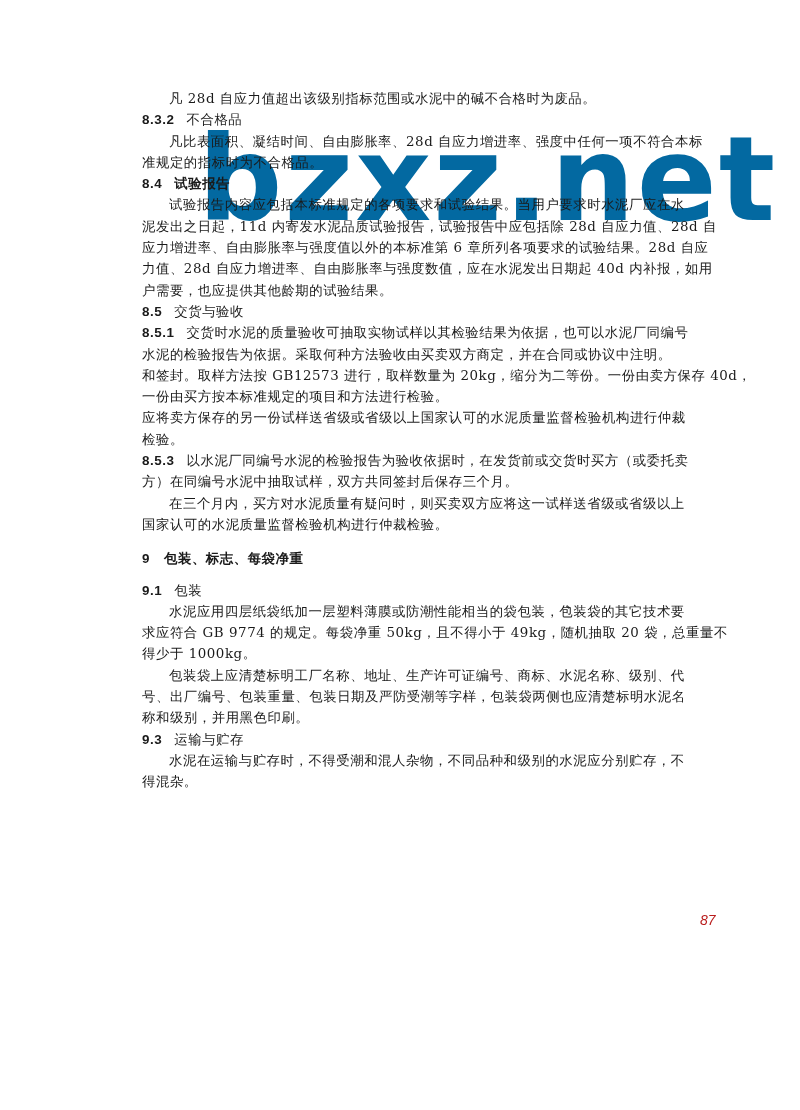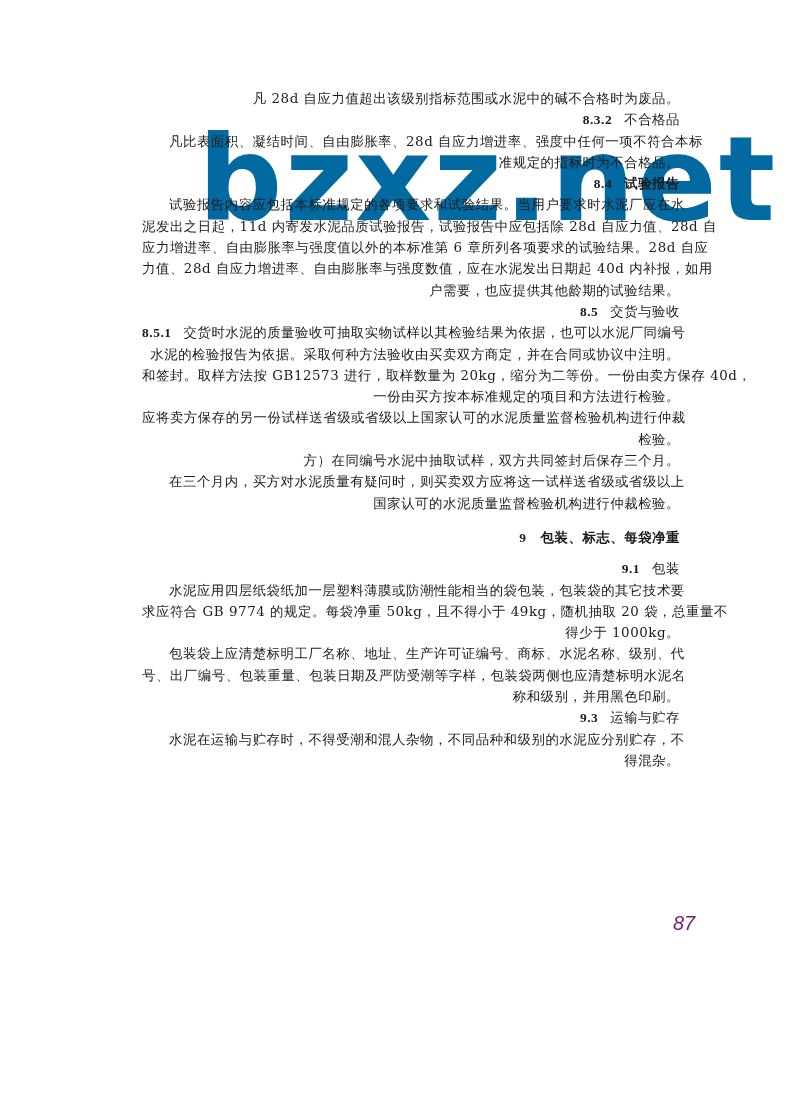--- a/index.html
+++ b/index.html
@@ -6,32 +6,32 @@
   body {
     width: 800px; height: 1110px; background: #ffffff; position: relative; overflow: hidden;
     font-family: "DejaVu Serif", "Liberation Serif", serif; color: #1a1a1a;
   }
   .watermark {
     position: absolute; left: 198px; top: 120px;
     font-family: "DejaVu Sans", "Liberation Sans", sans-serif; font-weight: bold;
     font-size: 118px; letter-spacing: 2px; color: #0369a1; line-height: 1;
     z-index: 0; user-select: none;
   }
-  .page { position: absolute; left: 142px; top: 88px; width: 538px; z-index: 1; text-align: right; }
+  .page { position: absolute; left: 142px; top: 88px; width: 538px; z-index: 1; }
   .line {
     font-size: 13.4px; line-height: 21.3px; white-space: nowrap; letter-spacing: 0.55px;
   }
   .indent { padding-left: 27px; }
   .heading { font-weight: bold; }
-  .num { font-family: Liberation Serif, serif; font-weight: bold; margin-right: 12px; }
+  .num { font-family: Liberation Sans, sans-serif; font-weight: bold; margin-right: 12px; }
   .chapter { margin-top: 13px; margin-bottom: 10px; font-weight: bold; }
   .chapter .num { margin-right: 14px; }
   .page-number {
-    position: absolute; left: 673px; top: 912px; font-style: italic;
-    font-family: "Liberation Sans", sans-serif; font-size: 20px; color: #701a75;
+    position: absolute; left: 700px; top: 912px; font-style: italic;
+    font-family: "Liberation Sans", sans-serif; font-size: 14px; color: #b91c1c;
   }
   .speck { position: absolute; width: 4px; height: 2px; background: #555; transform: rotate(40deg); }
 </style>
 </head>
 <body>
 
 <div class="watermark">bzxz.net</div>
 
 <div class="page">
 
@@ -59,20 +59,23 @@
   <div class="line">
     <span class="num">8.5.1</span><span>交货时水泥的质量验收可抽取实物试样以其检验结果为依据，也可以水泥厂同编号</span>
   </div>
   <div class="line">水泥的检验报告为依据。采取何种方法验收由买卖双方商定，并在合同或协议中注明。</div>
 
   <div class="line">和签封。取样方法按 GB12573 进行，取样数量为 20kg，缩分为二等份。一份由卖方保存 40d，</div>
   <div class="line">一份由买方按本标准规定的项目和方法进行检验。</div>
   <div class="line">应将卖方保存的另一份试样送省级或省级以上国家认可的水泥质量监督检验机构进行仲裁</div>
   <div class="line">检验。</div>
 
+  <div class="line">
+    <span class="num">8.5.3</span><span>以水泥厂同编号水泥的检验报告为验收依据时，在发货前或交货时买方（或委托卖</span>
+  </div>
   <div class="line">方）在同编号水泥中抽取试样，双方共同签封后保存三个月。</div>
   <div class="line indent">在三个月内，买方对水泥质量有疑问时，则买卖双方应将这一试样送省级或省级以上</div>
   <div class="line">国家认可的水泥质量监督检验机构进行仲裁检验。</div>
 
   <div class="line chapter">
     <span class="num">9</span><span>包装、标志、每袋净重</span>
   </div>
 
   <div class="line heading">
     <span class="num">9.1</span><span style="font-weight:normal">包装</span>

